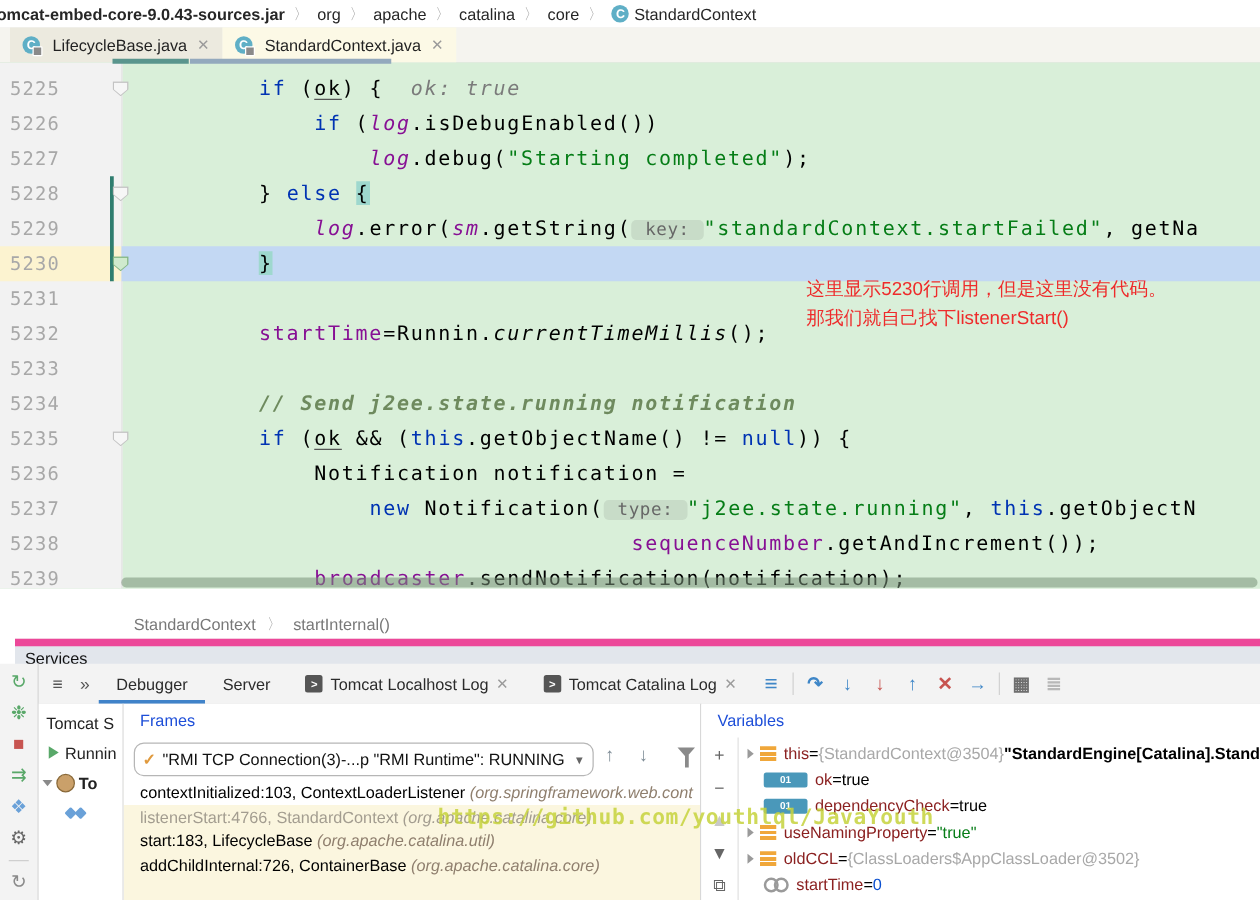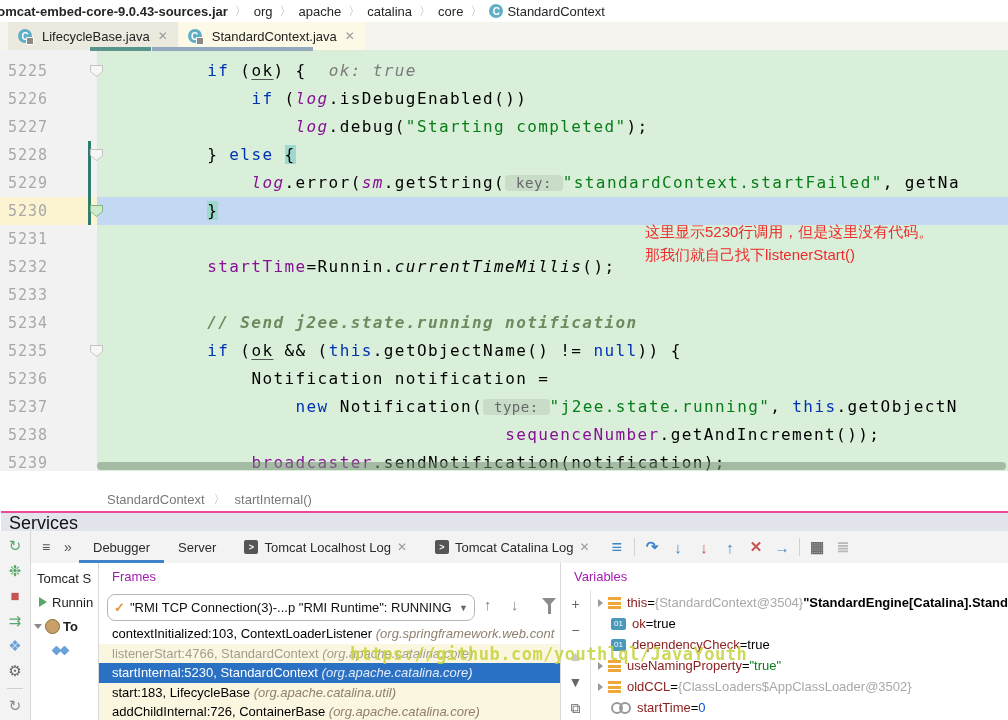--- a/index.html
+++ b/index.html
@@ -54,22 +54,22 @@
   #annotation{position:absolute;left:645px;top:170px;font-size:15px;line-height:23px;z-index:5;}
   #hscroll{position:absolute;left:97px;right:2px;bottom:1px;height:8px;}
   #hscroll .thumb{height:8px;border-radius:4px;background:rgba(120,145,120,.55);width:100%;}
 
   
   #bc-bottom{position:absolute;top:487px;left:0;right:0;height:24px;background:#fff;display:flex;align-items:center;
              padding-left:107px;font-size:13px;color:#787878;}
   #bc-bottom .sep{color:#a8a8a8;margin:0 9px;font-size:12px;}
 
   
-  #svc-title{position:absolute;top:511px;left:1px;right:0;height:20px;background:#e2e6ec;border-top:2px solid #ec4899;
-             font-size:18px;color:#111;line-height:20px;padding-left:8px;}
+  #svc-title{position:absolute;top:511px;left:12px;right:0;height:20px;background:#e2e6ec;border-top:6px solid #ec4899;
+             font-size:13px;color:#111;line-height:20px;padding-left:8px;}
   #bottom{position:absolute;top:531px;left:0;right:0;bottom:0;background:#f3f3f3;display:flex;}
   #left-strip{width:30px;flex:none;border-right:1px solid #d8d8d8;display:flex;flex-direction:column;align-items:center;
               padding-top:7px;gap:9px;}
   .strip-ic{width:16px;height:16px;font-size:15px;line-height:16px;text-align:center;flex:none;}
   .strip-div{width:16px;height:1px;background:#cfcfcf;flex:none;}
   #svc-content{flex:1;position:relative;min-width:0;}
   #svc-tabs{height:32px;display:flex;align-items:stretch;border-bottom:1px solid #d8d8d8;padding-left:4px;}
   .tbtn{width:22px;display:flex;align-items:center;justify-content:center;color:#555;font-size:14px;}
   .stab{display:flex;align-items:center;gap:6px;padding:0 14px;font-size:13px;color:#2b2b2b;position:relative;}
   .stab .ul{position:absolute;left:0;right:0;bottom:0;height:3px;background:#4083c9;}
@@ -84,21 +84,21 @@
   #svc-tree{width:67px;flex:none;background:#fff;border-right:1px solid #d8d8d8;font-size:13px;color:#222;
             padding-top:3px;overflow:hidden;}
   .tree-row{height:24px;display:flex;align-items:center;white-space:nowrap;overflow:hidden;}
   .tri-down{width:0;height:0;border-left:4px solid transparent;border-right:4px solid transparent;border-top:5px solid #8a8a8a;margin:0 3px;flex:none;}
   .play{width:0;height:0;border-top:5px solid transparent;border-bottom:5px solid transparent;border-left:8px solid #59a869;margin:0 5px 0 8px;flex:none;}
   .tomcat-ic{width:13px;height:13px;border-radius:50%;background:#caa06a;border:1px solid #8a6a3a;margin-right:3px;flex:none;}
   .art-ic{display:inline-flex;gap:1px;margin-left:22px;}
   .art-ic i{width:7px;height:7px;background:#6aa1d8;transform:rotate(45deg);border-radius:1px;}
 
   #frames{width:461px;flex:none;background:#fff;border-right:1px solid #d8d8d8;position:relative;overflow:hidden;}
-  .panel-h{height:27px;line-height:27px;padding-left:13px;font-size:13px;color:#a21caf;}
+  .panel-h{height:27px;line-height:27px;padding-left:13px;font-size:13px;color:#1d4ed8;}
   #thread-combo{position:absolute;left:8px;top:31px;width:354px;height:25px;border:1px solid #b6b6b6;border-radius:8px;
                 background:#fff;display:flex;align-items:center;padding:0 6px;gap:5px;overflow:hidden;}
   #thread-combo .chk{color:#e09a3e;font-weight:bold;font-size:13px;flex:none;}
   #thread-combo .txt{font-size:13px;color:#111;white-space:nowrap;overflow:hidden;flex:1;}
   #thread-combo .caret{color:#666;font-size:9px;flex:none;}
   .fr-arrow{position:absolute;top:33px;font-size:15px;font-weight:bold;color:#7e8c96;}
   #funnel{position:absolute;top:35px;left:443px;width:0;height:0;border-left:7px solid transparent;
           border-right:7px solid transparent;border-top:8px solid #8a8a8a;}
   #funnel i{position:absolute;left:-1.5px;top:-2px;width:3px;height:10px;background:#8a8a8a;display:block;}
   #frame-list{position:absolute;left:0;right:0;top:61px;bottom:0;background:#fbf6df;}
@@ -110,21 +110,21 @@
 
   #vars{flex:1;background:#fff;position:relative;overflow:hidden;min-width:0;}
   #vars-toolbar{position:absolute;left:0;top:27px;bottom:0;width:29px;border-right:1px solid #e2e2e2;
                 display:flex;flex-direction:column;align-items:center;padding-top:6px;gap:10px;}
   .vt-ic{font-size:14px;color:#666;width:16px;height:16px;line-height:16px;text-align:center;}
   #var-list{position:absolute;left:30px;right:0;top:27px;bottom:0;padding-top:2px;}
   .var-row{height:21px;display:flex;align-items:center;font-size:13px;white-space:nowrap;overflow:hidden;padding-left:4px;}
   .chev{width:0;height:0;border-top:4px solid transparent;border-bottom:4px solid transparent;border-left:5px solid #9a9a9a;
         margin:0 5px 0 3px;flex:none;}
   .chev-sp{width:8px;margin:0 5px 0 3px;flex:none;}
-  .ic-prim{width:15px;height:12px;background:#4a98ba;border-radius:2px;color:#fff;font-size:8px;font-weight:normal;
+  .ic-prim{width:35px;height:12px;background:#4a98ba;border-radius:2px;color:#fff;font-size:8px;font-weight:bold;
            display:inline-flex;align-items:center;justify-content:center;margin-right:6px;flex:none;}
   .ic-obj{width:13px;height:12px;margin-right:6px;flex:none;
           background:repeating-linear-gradient(#f0a73a 0 3px,rgba(0,0,0,0) 3px 4.5px);}
   .ic-watch{display:inline-flex;margin-right:6px;flex:none;}
   .ic-watch i{width:8px;height:8px;border:2px solid #9a9a9a;border-radius:50%;display:block;}
   .ic-watch i+i{margin-left:-4px;}
   .vname{color:#8b2121;} .vref{color:#a8a8a8;} .vbold{color:#000;font-weight:bold;}
   .vstr{color:#067d17;} .vnum{color:#0b50d0;} .vplain{color:#000;}
 
   #watermark{position:absolute;left:350px;top:644px;z-index:50;font-family:"DejaVu Sans Mono",monospace;
@@ -361,21 +361,20 @@
             <span class="caret">▼</span>
           </div>
           <span class="fr-arrow" style="left:385px;">↑</span>
           <span class="fr-arrow" style="left:412px;">↓</span>
           <span id="funnel">
               <i></i>
             </span>
           <div id="frame-list">
               <div class="fr-row fr-w"><span>contextInitialized:103, ContextLoaderListener</span><span class="pkg"> (org.springframework.web.cont</span></div>
               <div class="fr-row fr-g"><span>listenerStart:4766, StandardContext</span><span class="pkg"> (org.apache.catalina.core)</span></div>
-              <div class="fr-row fr-sel"><span>startInternal:5230, StandardContext</span><span class="pkg"> (org.apache.catalina.core)</span></div>
               <div class="fr-row fr-y"><span>start:183, LifecycleBase</span><span class="pkg"> (org.apache.catalina.util)</span></div>
               <div class="fr-row fr-y"><span>addChildInternal:726, ContainerBase</span><span class="pkg"> (org.apache.catalina.core)</span></div>
             </div>
         </div>
         <div id="vars">
           <div class="panel-h">Variables</div>
           <div id="vars-toolbar">
               <span class="vt-ic">+</span>
               <span class="vt-ic">−</span>
               <span class="vt-ic" style="color: rgb(201, 201, 201);">▲</span>

